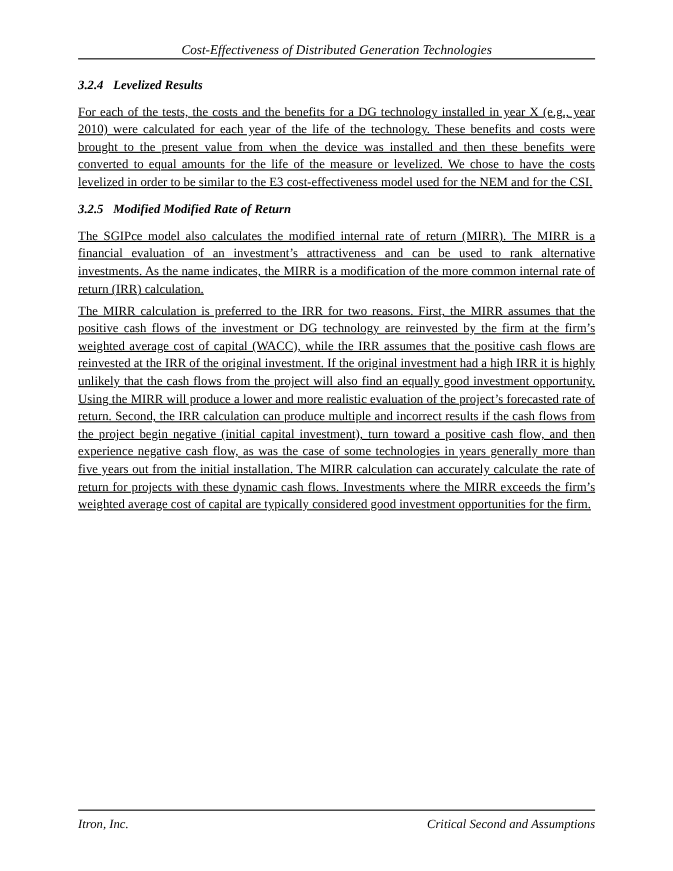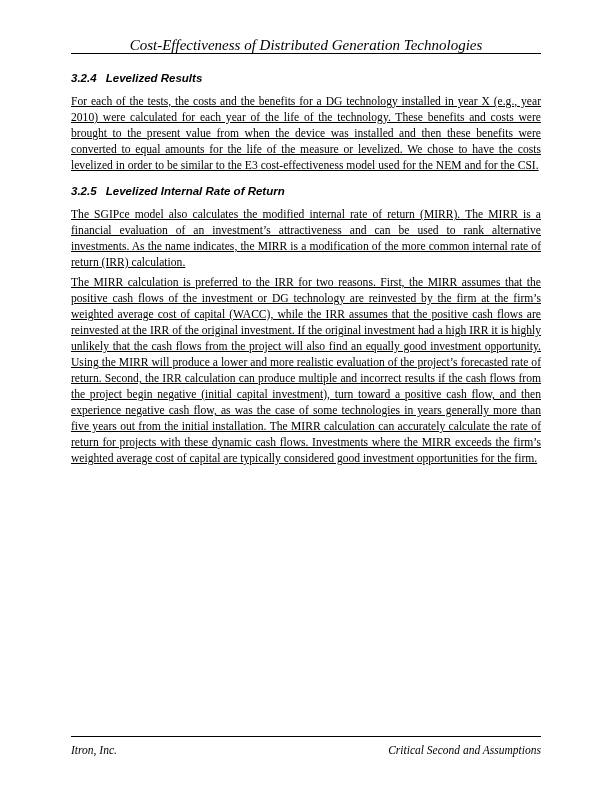--- a/index.html
+++ b/index.html
@@ -17,31 +17,31 @@
     }
     .page-header {
       position: absolute;
       left: 71px;
       top: 38px;
       width: 470px;
       height: 15px;
       border-bottom: 1.6px solid #000;
       text-align: center;
       font-style: italic;
-      font-size: 15px;
+      font-size: 12px;
       line-height: 14px;
     }
     .content {
       position: absolute;
       left: 71px;
       top: 70px;
       width: 470px;
     }
     .section-heading {
-      font-family: Liberation Sans, sans-serif;
+      font-family: Liberation Serif, serif;
       font-weight: bold;
       font-style: italic;
       font-size: 11.5px;
       line-height: 16px;
       margin: 0 0 8px 0;
       white-space: pre;
     }
     .section-heading .num {
       margin-right: 6px;
     }
@@ -82,21 +82,21 @@
 </div>
 
 <div class="content">
 
   <div class="section">
     <h3 class="section-heading"><span class="num">3.2.4</span> <span>Levelized Results</span></h3>
     <p class="para">For each of the tests, the costs and the benefits for a DG technology installed in year X (e.g., year 2010) were calculated for each year of the life of the technology.  These benefits and costs were brought to the present value from when the device was installed and then these benefits were converted to equal amounts for the life of the measure or levelized.  We chose to have the costs levelized in order to be similar to the E3 cost-effectiveness model used for the NEM and for the CSI.</p>
   </div>
 
   <div class="section">
-    <h3 class="section-heading"><span class="num">3.2.5</span> <span>Levelized Internal Rate of Return</span></h3>
+    <h3 class="section-heading"><span class="num">3.2.5</span> <span>Modified Modified Rate of Return</span></h3>
     <p class="para">The SGIPce model also calculates the modified internal rate of return (MIRR).  The MIRR is a financial evaluation of an investment’s attractiveness and can be used to rank alternative investments.  As the name indicates, the MIRR is a modification of the more common internal rate of return (IRR) calculation.</p>
     <p class="para">The MIRR calculation is preferred to the IRR for two reasons.  First, the MIRR assumes that the positive cash flows of the investment or DG technology are reinvested by the firm at the firm’s weighted average cost of capital (WACC), while the IRR assumes that the positive cash flows are reinvested at the IRR of the original investment.  If the original investment had a high IRR it is highly unlikely that the cash flows from the project will also find an equally good investment opportunity.  Using the MIRR will produce a lower and more realistic evaluation of the project’s forecasted rate of return.  Second, the IRR calculation can produce multiple and incorrect results if the cash flows from the project begin negative (initial capital investment), turn toward a positive cash flow, and then experience negative cash flow, as was the case of some technologies in years generally more than five years out from the initial installation.  The MIRR calculation can accurately calculate the rate of return for projects with these dynamic cash flows.  Investments where the MIRR exceeds the firm’s weighted average cost of capital are typically considered good investment opportunities for the firm.</p>
   </div>
 
 </div>
 
 <div class="page-footer">
   <span class="footer-left">Itron, Inc.</span>
   <span class="footer-right">Critical Second and Assumptions</span>
 </div>

